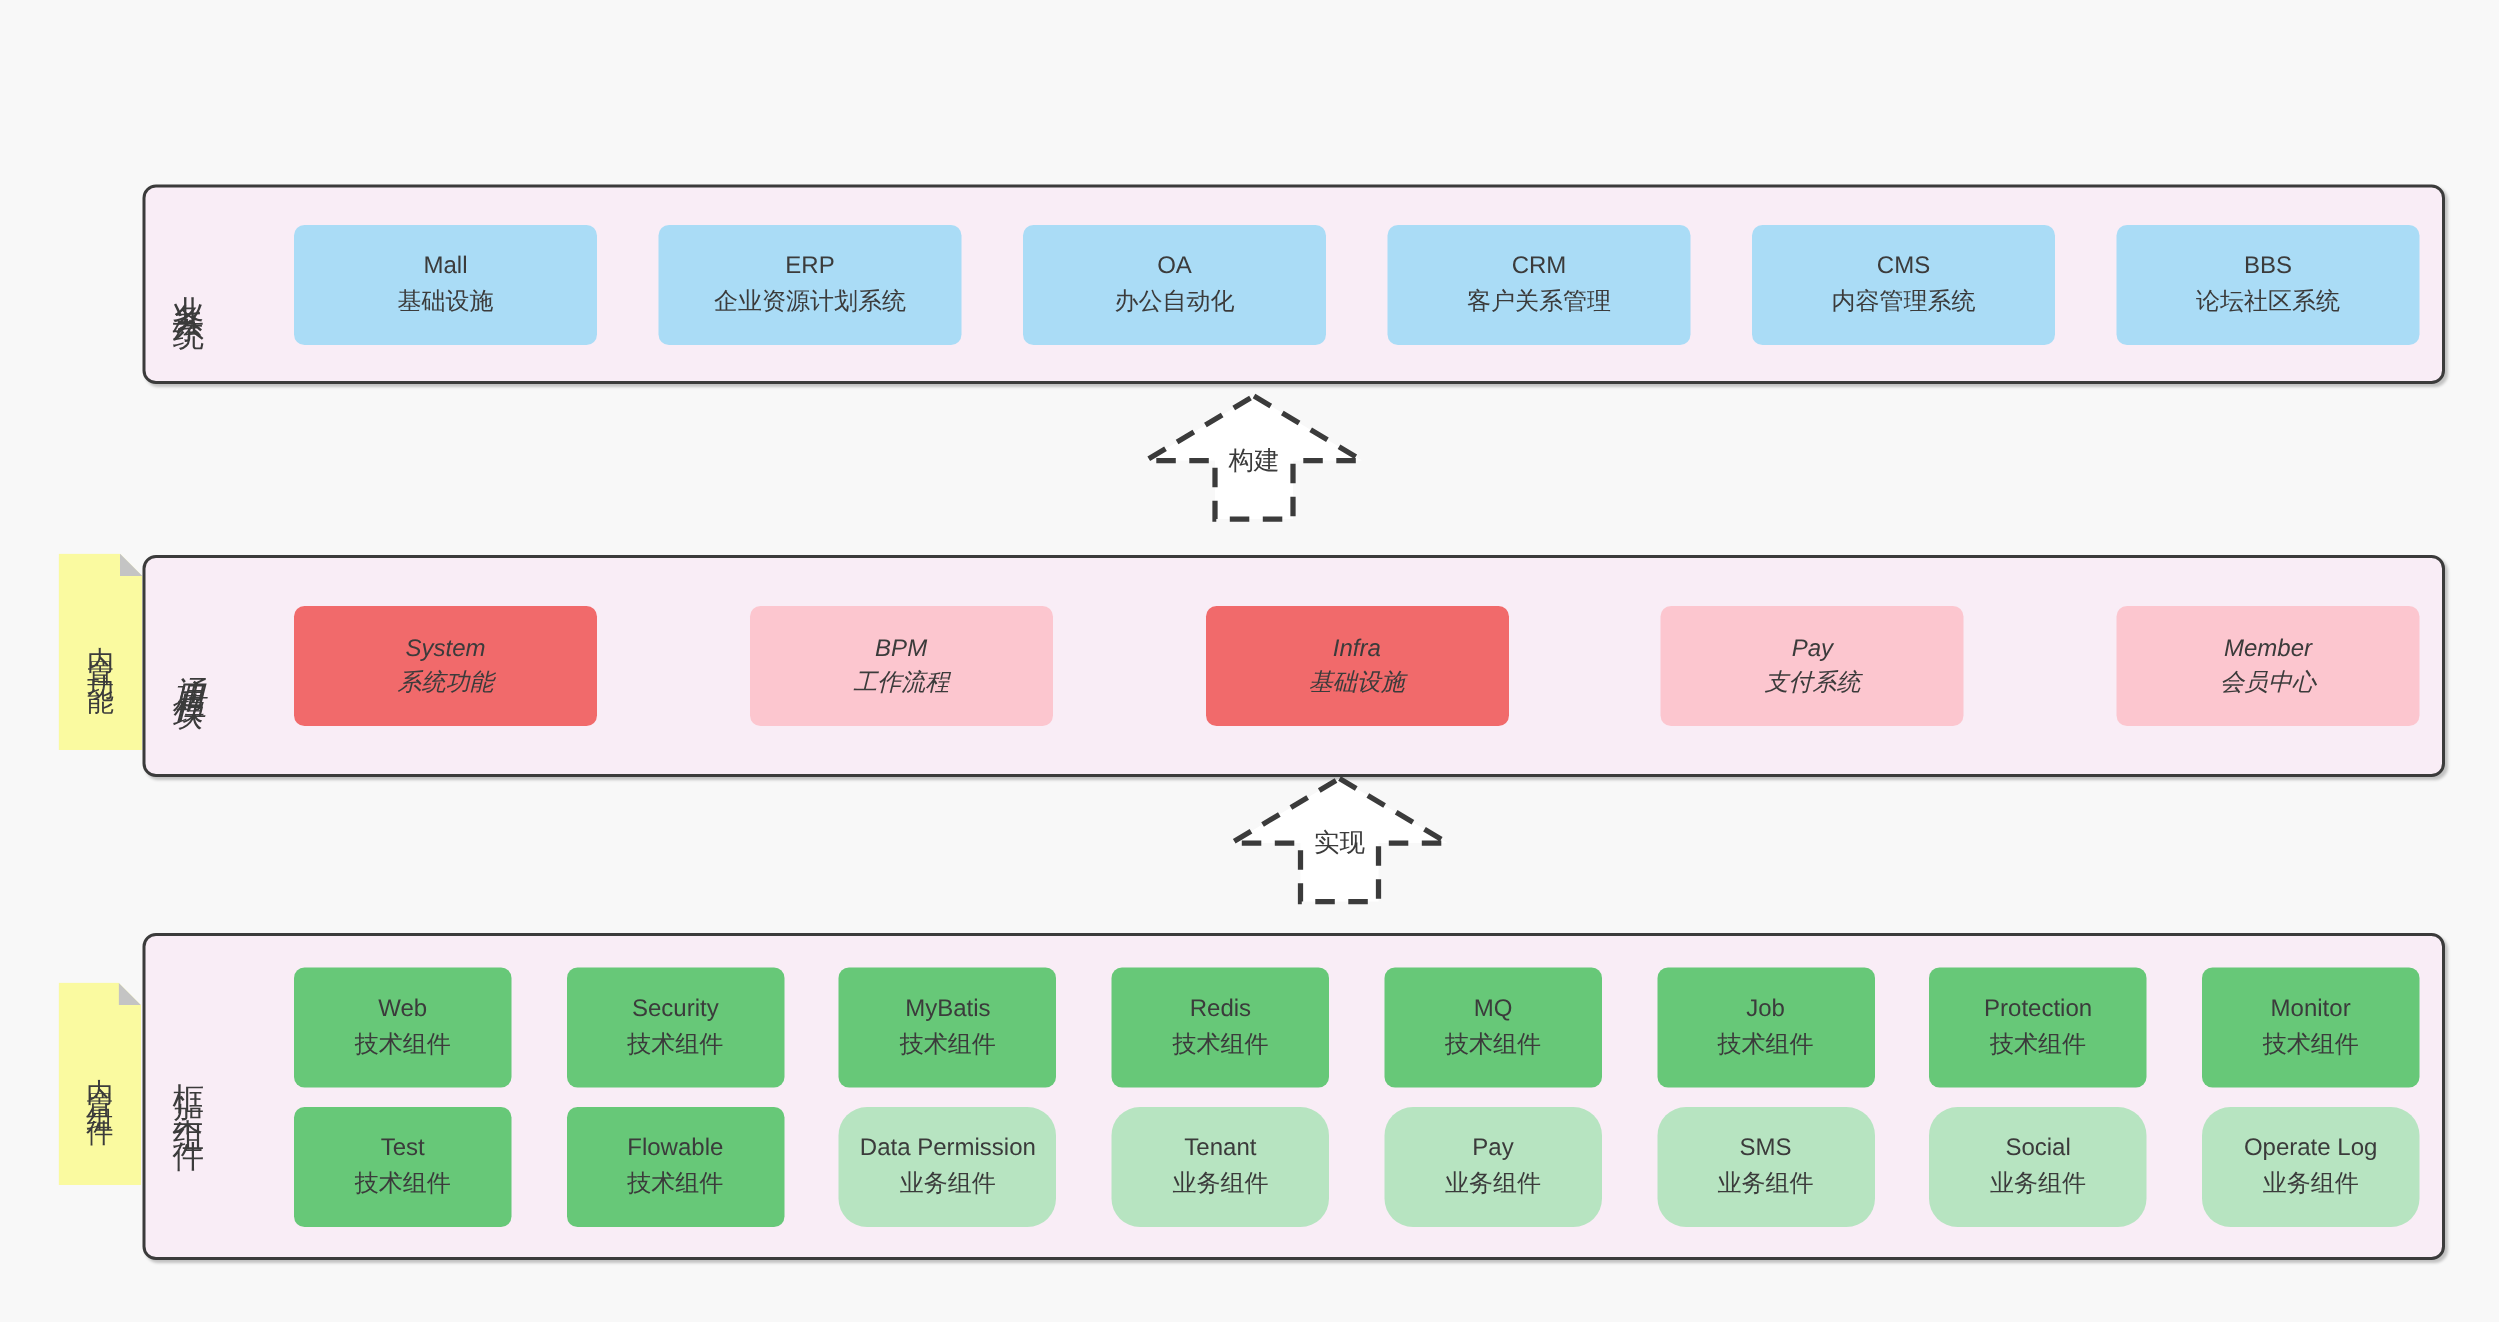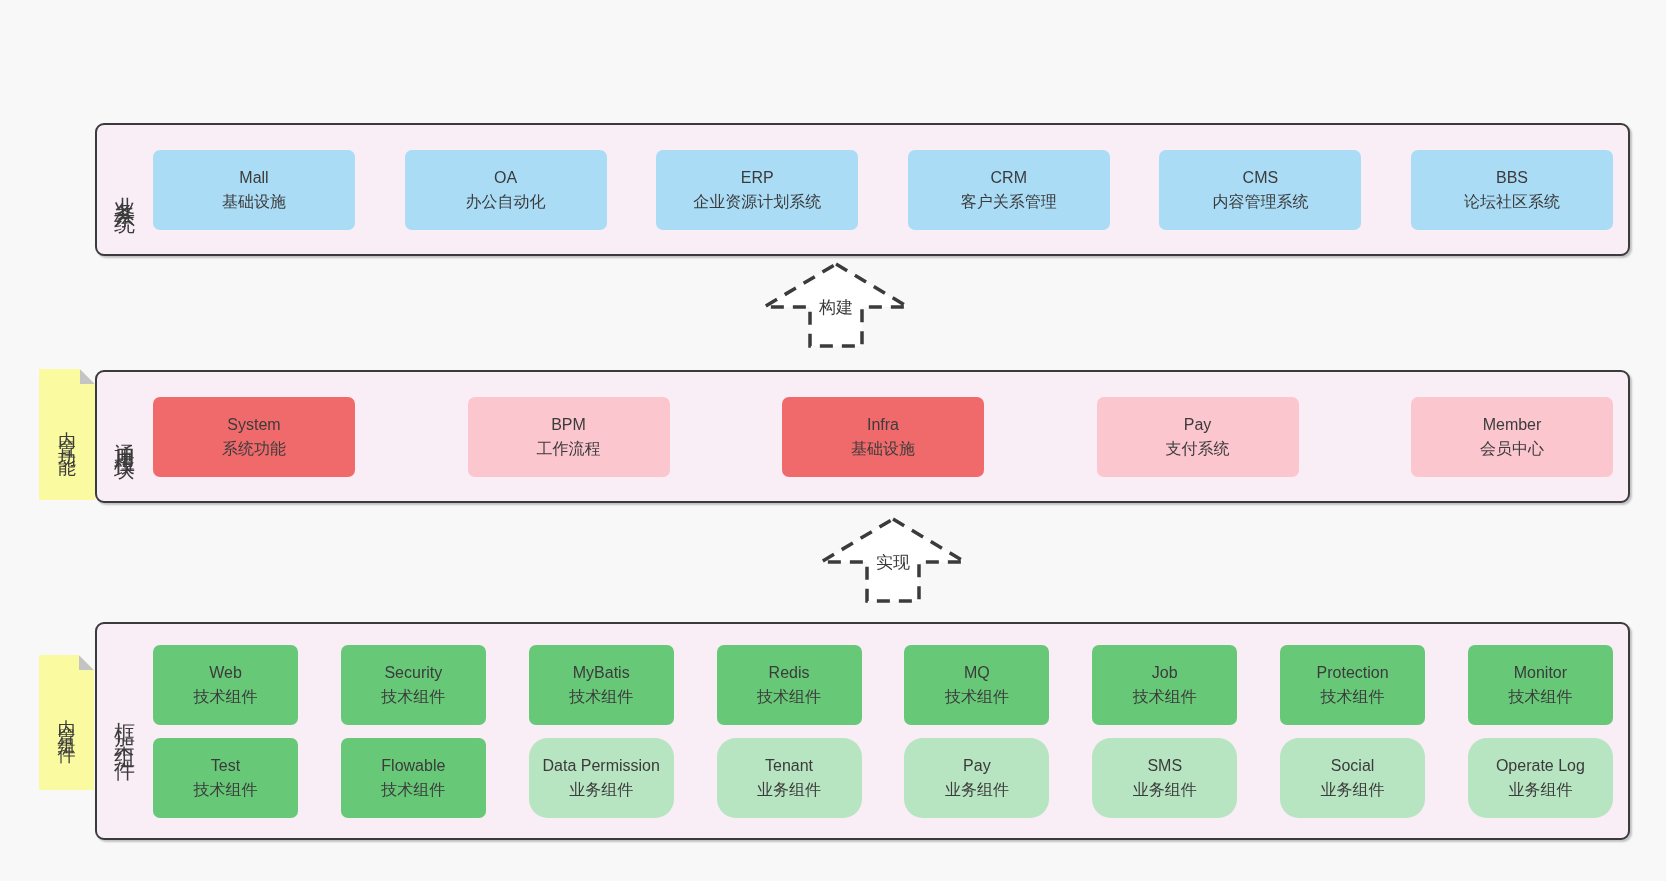--- a/index.html
+++ b/index.html
@@ -11,28 +11,28 @@
   }
   .band {
     position:absolute; left:95px; width:1535px; z-index:1;
     background: var(--band_bg, #f9edf6);
     border:2px solid var(--ink, #3b3b3b);
     border-radius:9px;
     box-shadow:2px 2px 2px rgba(0,0,0,0.22);
     display:flex; box-sizing:border-box;
   }
   #band1 { top:123px; height:133px; }
-  #band2 { top:370px; height:133px; }
+  #band2 { top:370px; height:148px;font-style:italic; }
   #band3 { top:622px; height:218px; }
 
   .label-col { width:56px; flex:none; display:flex; align-items:center; justify-content:center; }
   .vtext { writing-mode:vertical-rl; text-orientation:upright; font-size:21px; letter-spacing:5px; line-height:1; }
   #band3 .vtext { letter-spacing:13px; }
 
-  .band-content { flex:1; display:flex; align-items:center; padding-right:15px; }
+  .band-content { flex:1; display:flex; align-items:center; padding-right:15px;margin-left:43px; }
   .row6 { flex:1; display:flex; justify-content:space-between; align-items:center; }
   .col8 { flex:1; display:flex; flex-direction:column; justify-content:center; gap:13px; }
   .row8 { display:flex; justify-content:space-between; align-items:center; }
 
   .box {
     border-radius:7px; box-sizing:border-box;
     display:flex; flex-direction:column; align-items:center; justify-content:center;
     text-align:center; font-size:16px; line-height:1.45; padding:2px 4px;
   }
   .row6 .box { width:202px; height:80px; }
@@ -80,26 +80,26 @@
   <div class="label-col">
     <span class="vtext">业务系统</span>
   </div>
   <div class="band-content">
     <div class="row6">
       <div class="box blue">
         <div>Mall</div>
         <div>基础设施</div>
       </div>
       <div class="box blue">
+        <div>ERP</div>
+        <div>企业资源计划系统</div>
+      </div>
+      <div class="box blue">
         <div>OA</div>
         <div>办公自动化</div>
-      </div>
-      <div class="box blue">
-        <div>ERP</div>
-        <div>企业资源计划系统</div>
       </div>
       <div class="box blue">
         <div>CRM</div>
         <div>客户关系管理</div>
       </div>
       <div class="box blue">
         <div>CMS</div>
         <div>内容管理系统</div>
       </div>
       <div class="box blue">

